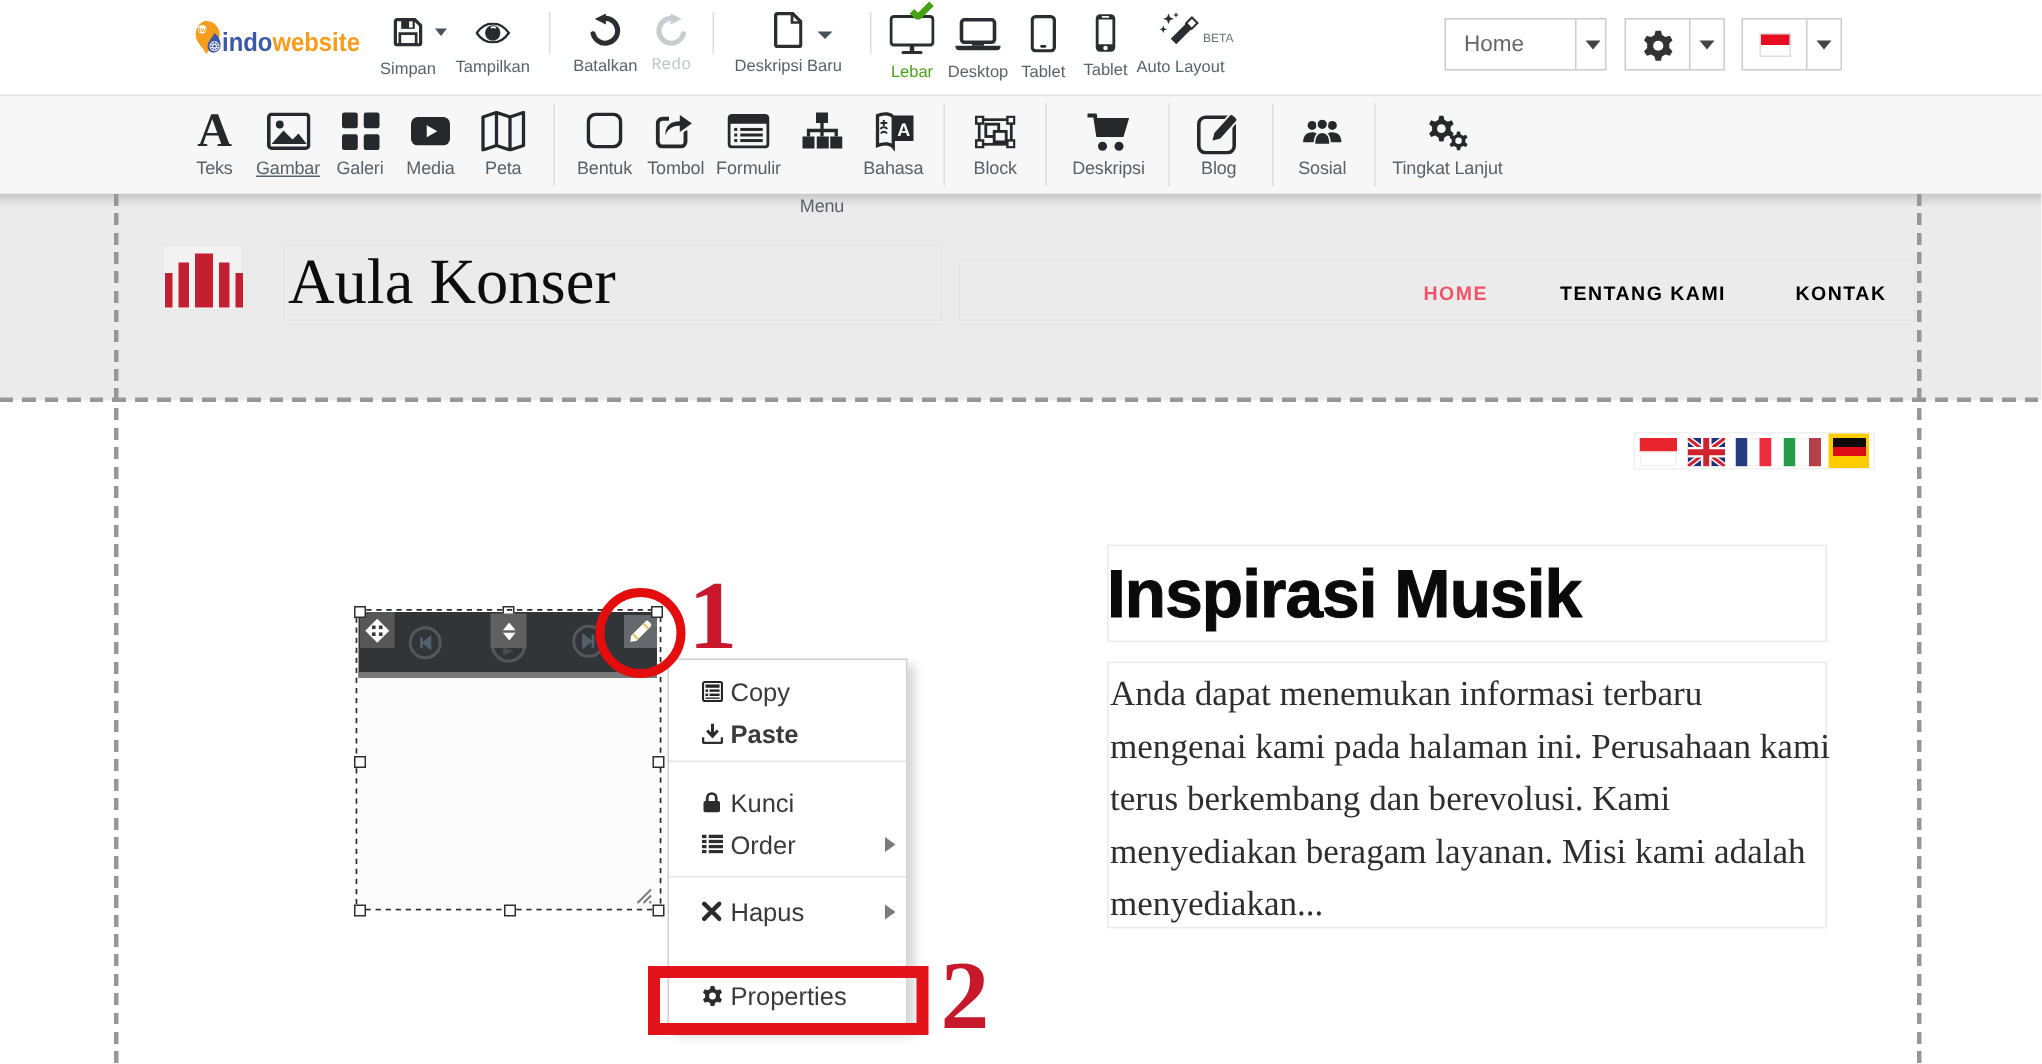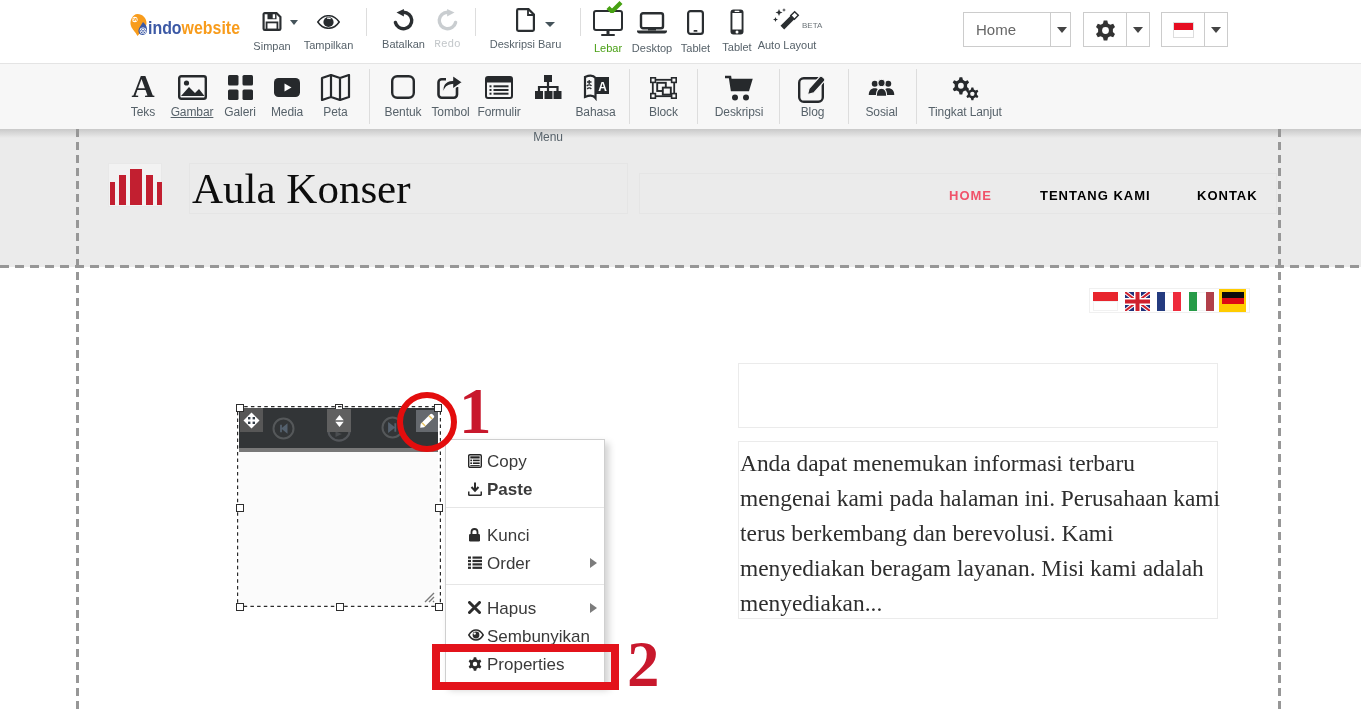--- a/index.html
+++ b/index.html
@@ -103,20 +103,21 @@
     <div style="position:absolute;left:0;width:8.3px;height:100%;background:#279b48;"></div>
     <div style="position:absolute;left:8.3px;width:8.4px;height:100%;background:#fff;box-shadow:inset 0 1px 0 #f1f1f1,inset 0 -1px 0 #f1f1f1;"></div>
     <div style="position:absolute;left:16.7px;width:8.3px;height:100%;background:#b2404a;"></div>
   </div>
   <div class="abs" style="left:1219px;top:289px;width:27px;height:23px;background:#fc0;">
     <div style="position:absolute;left:2.5px;top:2.5px;width:22px;height:6px;background:#0c0c0c;"></div>
     <div style="position:absolute;left:2.5px;top:8.5px;width:22px;height:6px;background:#dd0b15;"></div>
   </div>
 
   <div id="hbox"></div>
+  <div id="htext">Inspirasi Musik</div>
   <div id="bbox"></div>
   <div id="btext">Anda dapat menemukan informasi terbaru<br>mengenai kami pada halaman ini. Perusahaan kami<br>terus berkembang dan berevolusi. Kami<br>menyediakan beragam layanan. Misi kami adalah<br>menyediakan...</div>
 
   <div id="selwhite"></div>
   <div id="selbar"></div>
   <div id="selbarstrip"></div>
 
   <div class="abs" style="left:240px;top:408px;width:23px;height:24px;background:#575757;">
     <svg style="position:absolute;left:3px;top:3.5px;" width="17" height="17" viewBox="0 0 17 17">
         <path fill="#fff" d="M8.5 0.5 L16.5 8.5 L8.5 16.5 L0.5 8.5 Z"></path>
@@ -215,28 +216,20 @@
       <span class="mtxt">Order</span>
       <span class="mcaret" style="top:9px;"></span>
     </div>
     <div class="msep" style="top:144px;"></div>
     <div class="mi" style="top:154px;">
       <svg width="13" height="13" viewBox="0 0 13 13">
           <path d="M1.5 1.5 L11.5 11.5 M11.5 1.5 L1.5 11.5" stroke="#2c2c2c" stroke-width="3" stroke-linecap="round"></path>
         </svg>
       <span class="mtxt">Hapus</span>
       <span class="mcaret" style="top:9px;"></span>
-    </div>
-    <div class="mi" style="top:182px;">
-      <svg width="16" height="12" viewBox="0 0 16 12">
-          <path d="M0.8 6 C3.2 2 5.6 1 8 1 C10.4 1 12.8 2 15.2 6 C12.8 10 10.4 11 8 11 C5.6 11 3.2 10 0.8 6 Z" fill="none" stroke="#2c2c2c" stroke-width="1.5"></path>
-          <circle cx="8" cy="6" r="3.4" fill="#2c2c2c"></circle>
-          <circle cx="6.7" cy="4.6" r="1.2" fill="#fff"></circle>
-        </svg>
-      <span class="mtxt">Sembunyikan</span>
     </div>
     <div class="mi" style="top:210px;">
       <svg width="14" height="14" viewBox="0 0 21 21">
           <path fill="#2c2c2c" d="M8.7 0.5 L12.3 0.5 L13 3.4 L15.3 4.7 L18.2 3.8 L20 6.9 L17.9 9 L17.9 12 L20 14.1 L18.2 17.2 L15.3 16.3 L13 17.6 L12.3 20.5 L8.7 20.5 L8 17.6 L5.7 16.3 L2.8 17.2 L1 14.1 L3.1 12 L3.1 9 L1 6.9 L2.8 3.8 L5.7 4.7 L8 3.4 Z"></path>
           <circle cx="10.5" cy="10.5" r="3.4" fill="#fff"></circle>
         </svg>
       <span class="mtxt">Properties</span>
     </div>
   </div>
 

